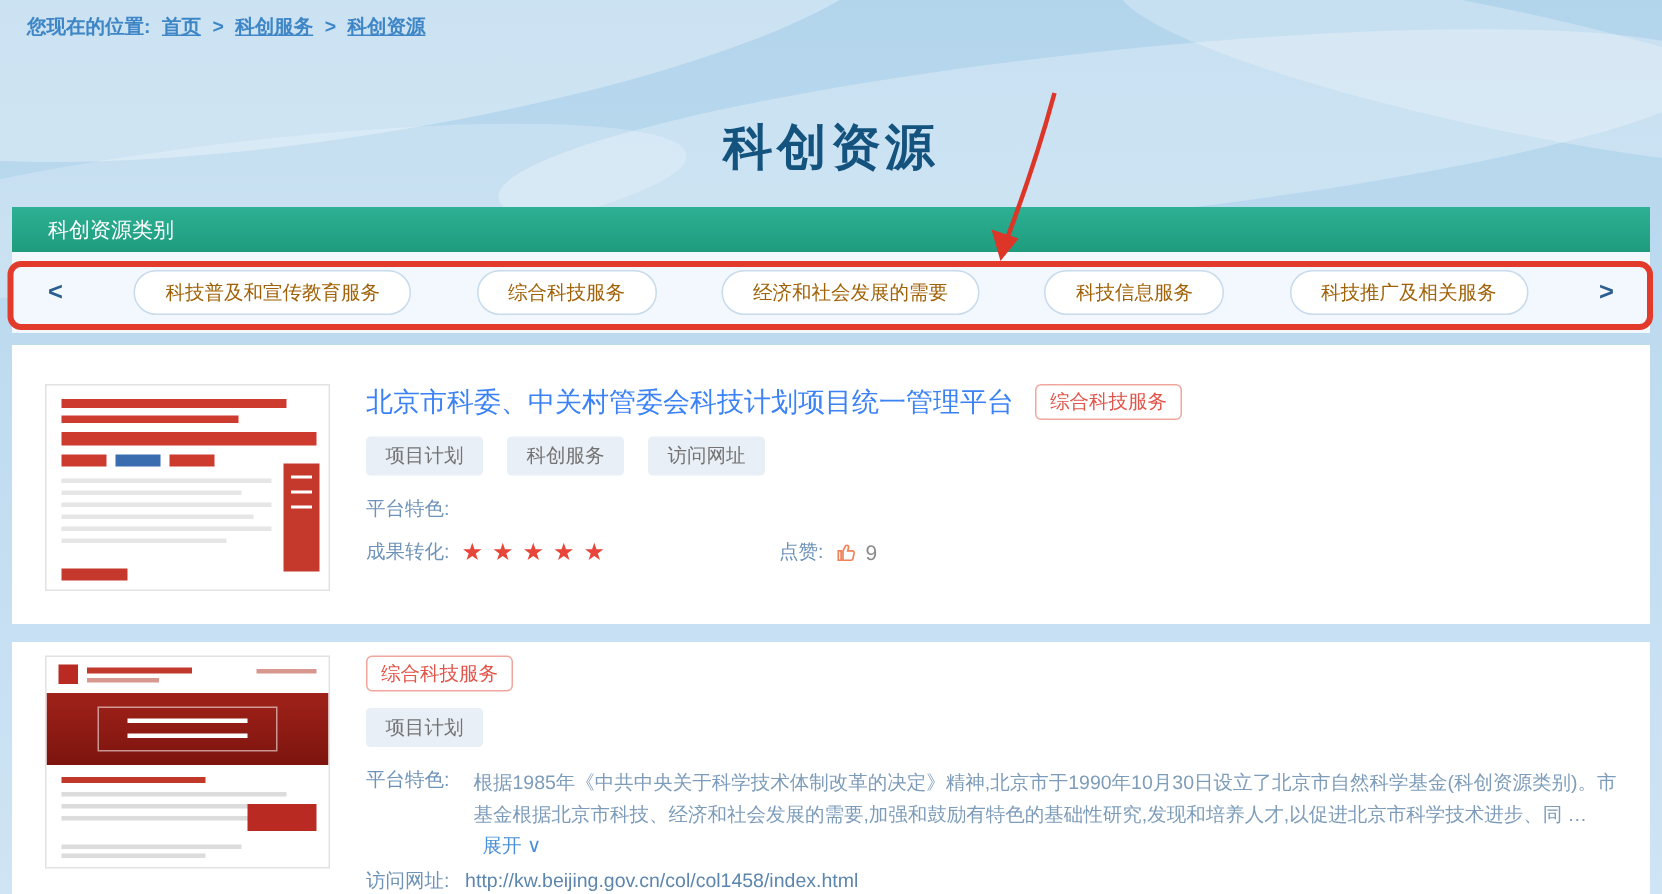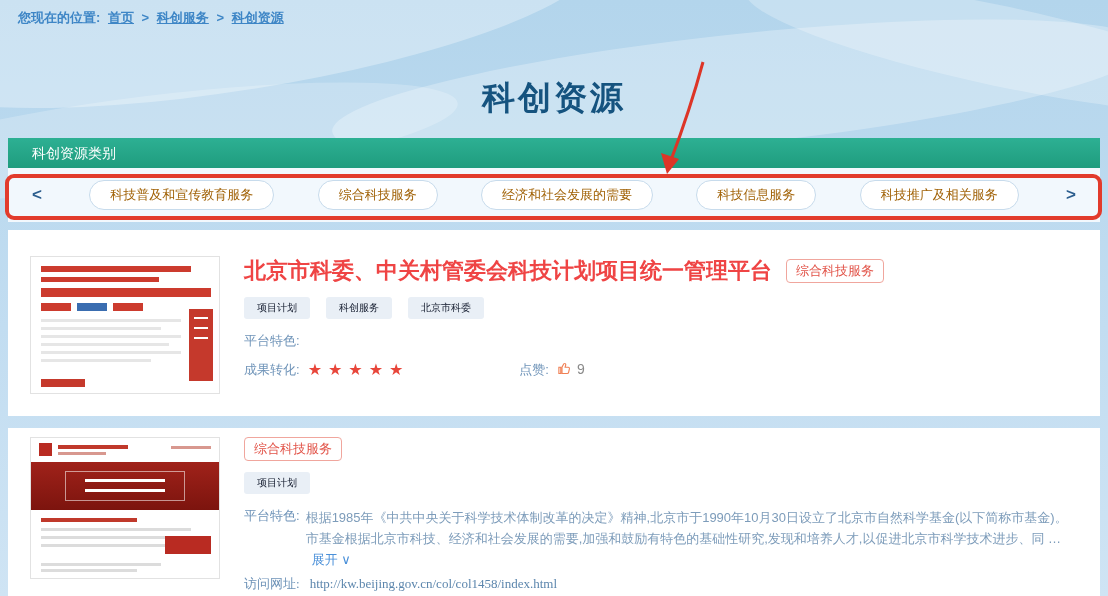--- a/index.html
+++ b/index.html
@@ -40,37 +40,37 @@
   .card1 { top:230px; height:186px; padding:26px 22px 0 22px; }
   .card2 { top:428px; height:168px; padding:9px 22px 0 22px; }
 
   .thumb { width:190px; flex:none; background:#fff; border:1px solid #e2e2e2; position:relative; overflow:hidden; margin-right:24px; }
   .thumb1 { height:138px; }
   .thumb2 { height:142px; }
   .bar { position:absolute; }
 
   .item-body { flex:1; min-width:0; }
   .title-row { display:flex; align-items:center; gap:14px; }
-  .item-title { font-size:22px; font-weight:bold; color:#ef4444; white-space:nowrap; }
+  .item-title { font-size:18px; font-weight:normal; color:#3b82f6; white-space:nowrap; }
   .cat-tag { font-size:13px; color:#e25449; border:1px solid #f0a69d; border-radius:4px; padding:2px 9px; background:#fff; white-space:nowrap; }
   .tag-row { display:flex; gap:16px; margin-top:11px; }
-  .tag { background:#e9eff6; color:#0f172a; font-size:10px; padding:4px 13px; border-radius:3px; }
+  .tag { background:#e9eff6; color:#737373; font-size:13px; padding:4px 13px; border-radius:3px; }
   .label { color:#6e93b8; font-size:13px; }
   .feature-row { margin-top:13px; display:flex; }
-  .feature-row .label { flex:none; margin-right:6px; }
+  .feature-row .label { flex:none; margin-right:16px; }
   .feature-text { color:#7d9cba; font-size:13px; line-height:21px; }
   .expand-link { color:#4a90d9; cursor:pointer; white-space:nowrap; margin-left:6px; }
   .url-row1 { margin-top:27px; }
-  .url-row2 { margin-top:4px;font-family:Liberation Serif, serif; }
+  .url-row2 { margin-top:4px; }
   .url { color:#5c86ad; font-size:13px; margin-left:6px; cursor:pointer; }
   .rating-row { margin-top:10px; display:flex; align-items:center; }
   .stars { margin-left:8px; }
   .star { color:#e8463a; font-size:16px; margin-right:6px; }
   .star::before { content:"★"; }
-  .likes { display:flex; margin-left:110px; }
+  .likes { display:flex; align-items:center; margin-left:110px; }
   .likes .count { color:#8a8a8a; font-size:14px; margin-left:5px; }
   .likes svg { margin-left:8px; }
 
   
   .t1a { top:9px; left:10px; width:150px; height:6px; background:#cc3b2e; }
   .t1b { top:20px; left:10px; width:118px; height:5px; background:#cc3b2e; }
   .t1c { top:31px; left:10px; width:170px; height:9px; background:#cc3b2e; }
   .t1d { top:46px; left:10px; width:30px; height:8px; background:#cc3b2e; }
   .t1e { top:46px; left:46px; width:30px; height:8px; background:#3a6db0; }
   .t1f { top:46px; left:82px; width:30px; height:8px; background:#cc3b2e; }
@@ -154,21 +154,21 @@
     <div class="bar t1foot"></div>
   </div>
   <div class="item-body">
     <div class="title-row">
       <span class="item-title">北京市科委、中关村管委会科技计划项目统一管理平台</span>
       <span class="cat-tag">综合科技服务</span>
     </div>
     <div class="tag-row">
       <span class="tag">项目计划</span>
       <span class="tag">科创服务</span>
-      <span class="tag">北京市科委</span>
+      <span class="tag">访问网址</span>
     </div>
     <div class="feature-row">
       <span class="label">平台特色:</span>
       <span class="feature-text"></span>
     </div>
     <div class="rating-row">
       <span class="label">成果转化:</span>
       <span class="stars">
         <span class="star"></span><span class="star"></span><span class="star"></span><span class="star"></span><span class="star"></span>
       </span>
@@ -205,21 +205,21 @@
   </div>
   <div class="item-body">
     <div class="title-row">
       <span class="cat-tag">综合科技服务</span>
     </div>
     <div class="tag-row">
       <span class="tag">项目计划</span>
     </div>
     <div class="feature-row">
       <span class="label">平台特色:</span>
-      <span class="feature-text"><span>根据1985年《中共中央关于科学技术体制改革的决定》精神,北京市于1990年10月30日设立了北京市自然科学基金(以下简称市基金)。市基金根据北京市科技、经济和社会发展的需要,加强和鼓励有特色的基础性研究,发现和培养人才,以促进北京市科学技术进步、同 …</span><span class="expand-link"><span>展开</span> <span>∨</span></span></span>
+      <span class="feature-text"><span>根据1985年《中共中央关于科学技术体制改革的决定》精神,北京市于1990年10月30日设立了北京市自然科学基金(科创资源类别)。市基金根据北京市科技、经济和社会发展的需要,加强和鼓励有特色的基础性研究,发现和培养人才,以促进北京市科学技术进步、同 …</span><span class="expand-link"><span>展开</span> <span>∨</span></span></span>
     </div>
     <div class="url-row2">
       <span class="label">访问网址:</span>
       <span class="url">http://kw.beijing.gov.cn/col/col1458/index.html</span>
     </div>
 
   </div>
 </div>
 
 </body></html>

